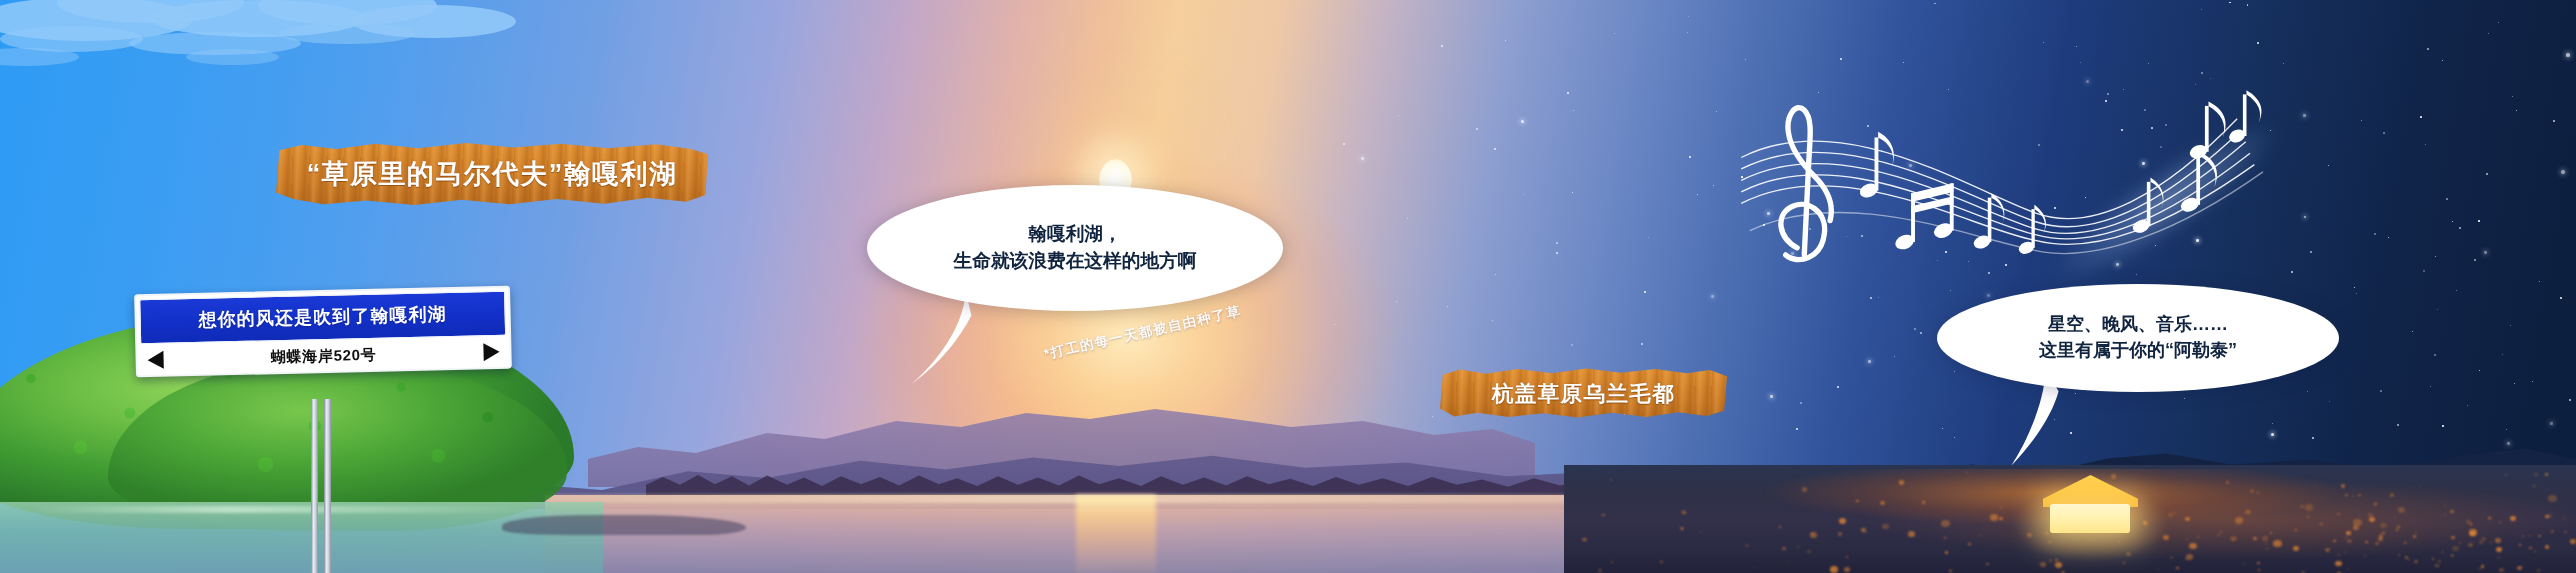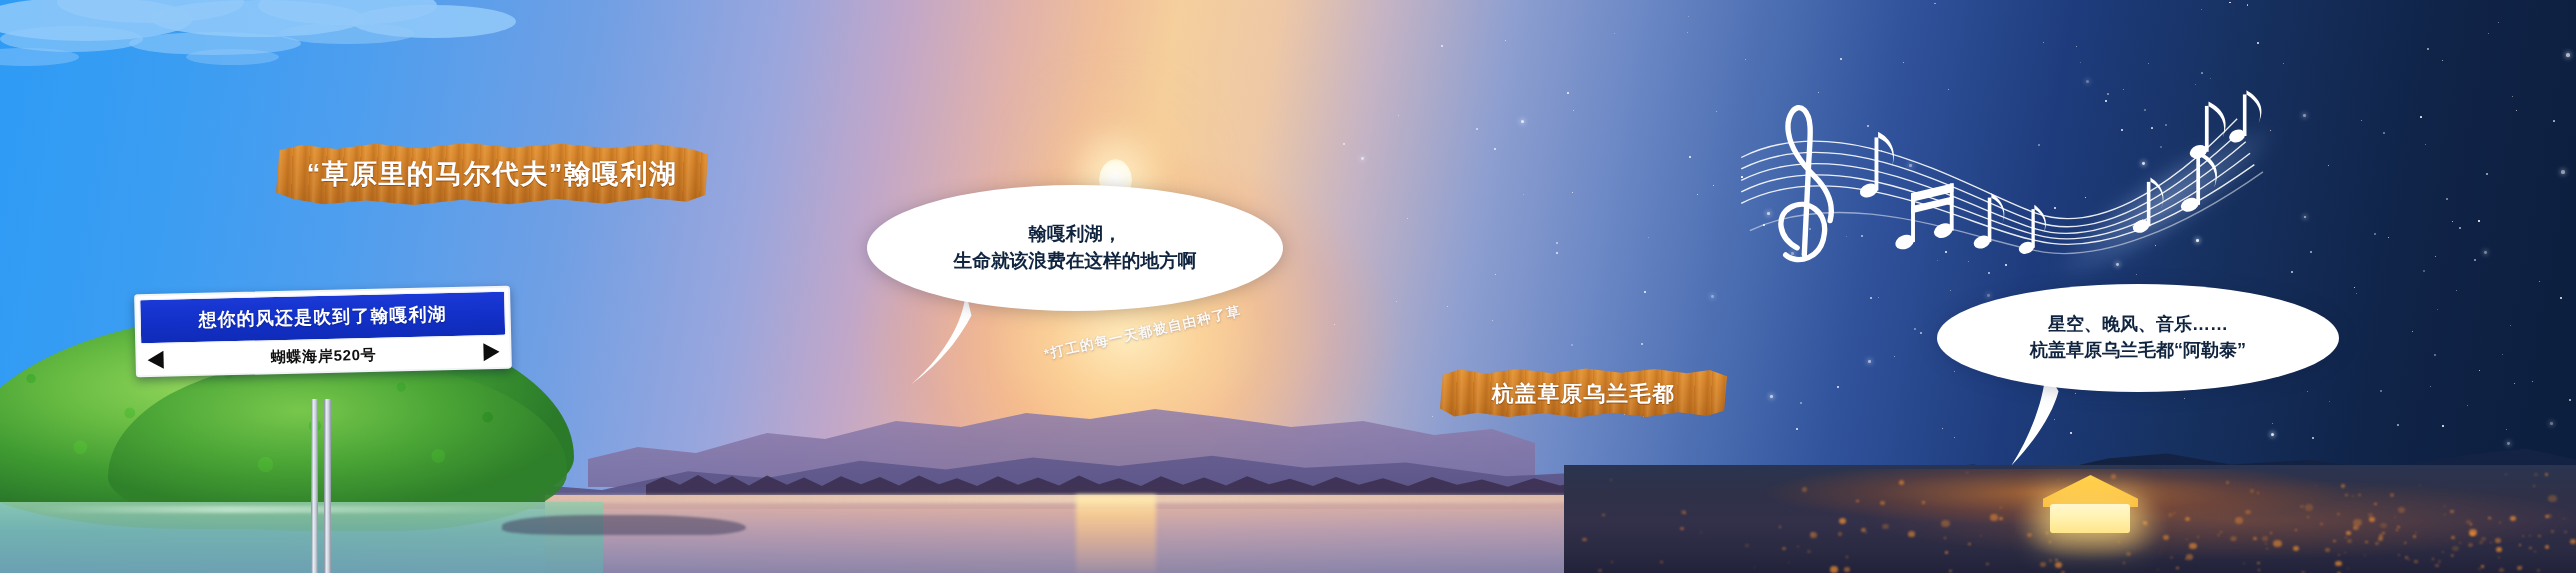--- a/index.html
+++ b/index.html
@@ -861,17 +861,17 @@
     <div class="bubble-line">生命就该浪费在这样的地方啊</div>
   </div>
 
   <div id="annotation">*打工的每一天都被自由种了草</div>
 
   <svg class="bubble-tail" id="bubble-2-tail" viewBox="0 0 120 140">
     <path d="M82,4 C80,44 62,94 34,138 C70,100 92,64 100,34 Z" fill="#ffffff"></path>
   </svg>
   <div class="bubble" id="bubble-2">
     <div class="bubble-line">星空、晚风、音乐……</div>
-    <div class="bubble-line">杭盖草原乌兰毛都“阿勒泰”</div>
+    <div class="bubble-line">这里有属于你的“阿勒泰”</div>
   </div>
 
 </div>
 
 
 </body></html>

